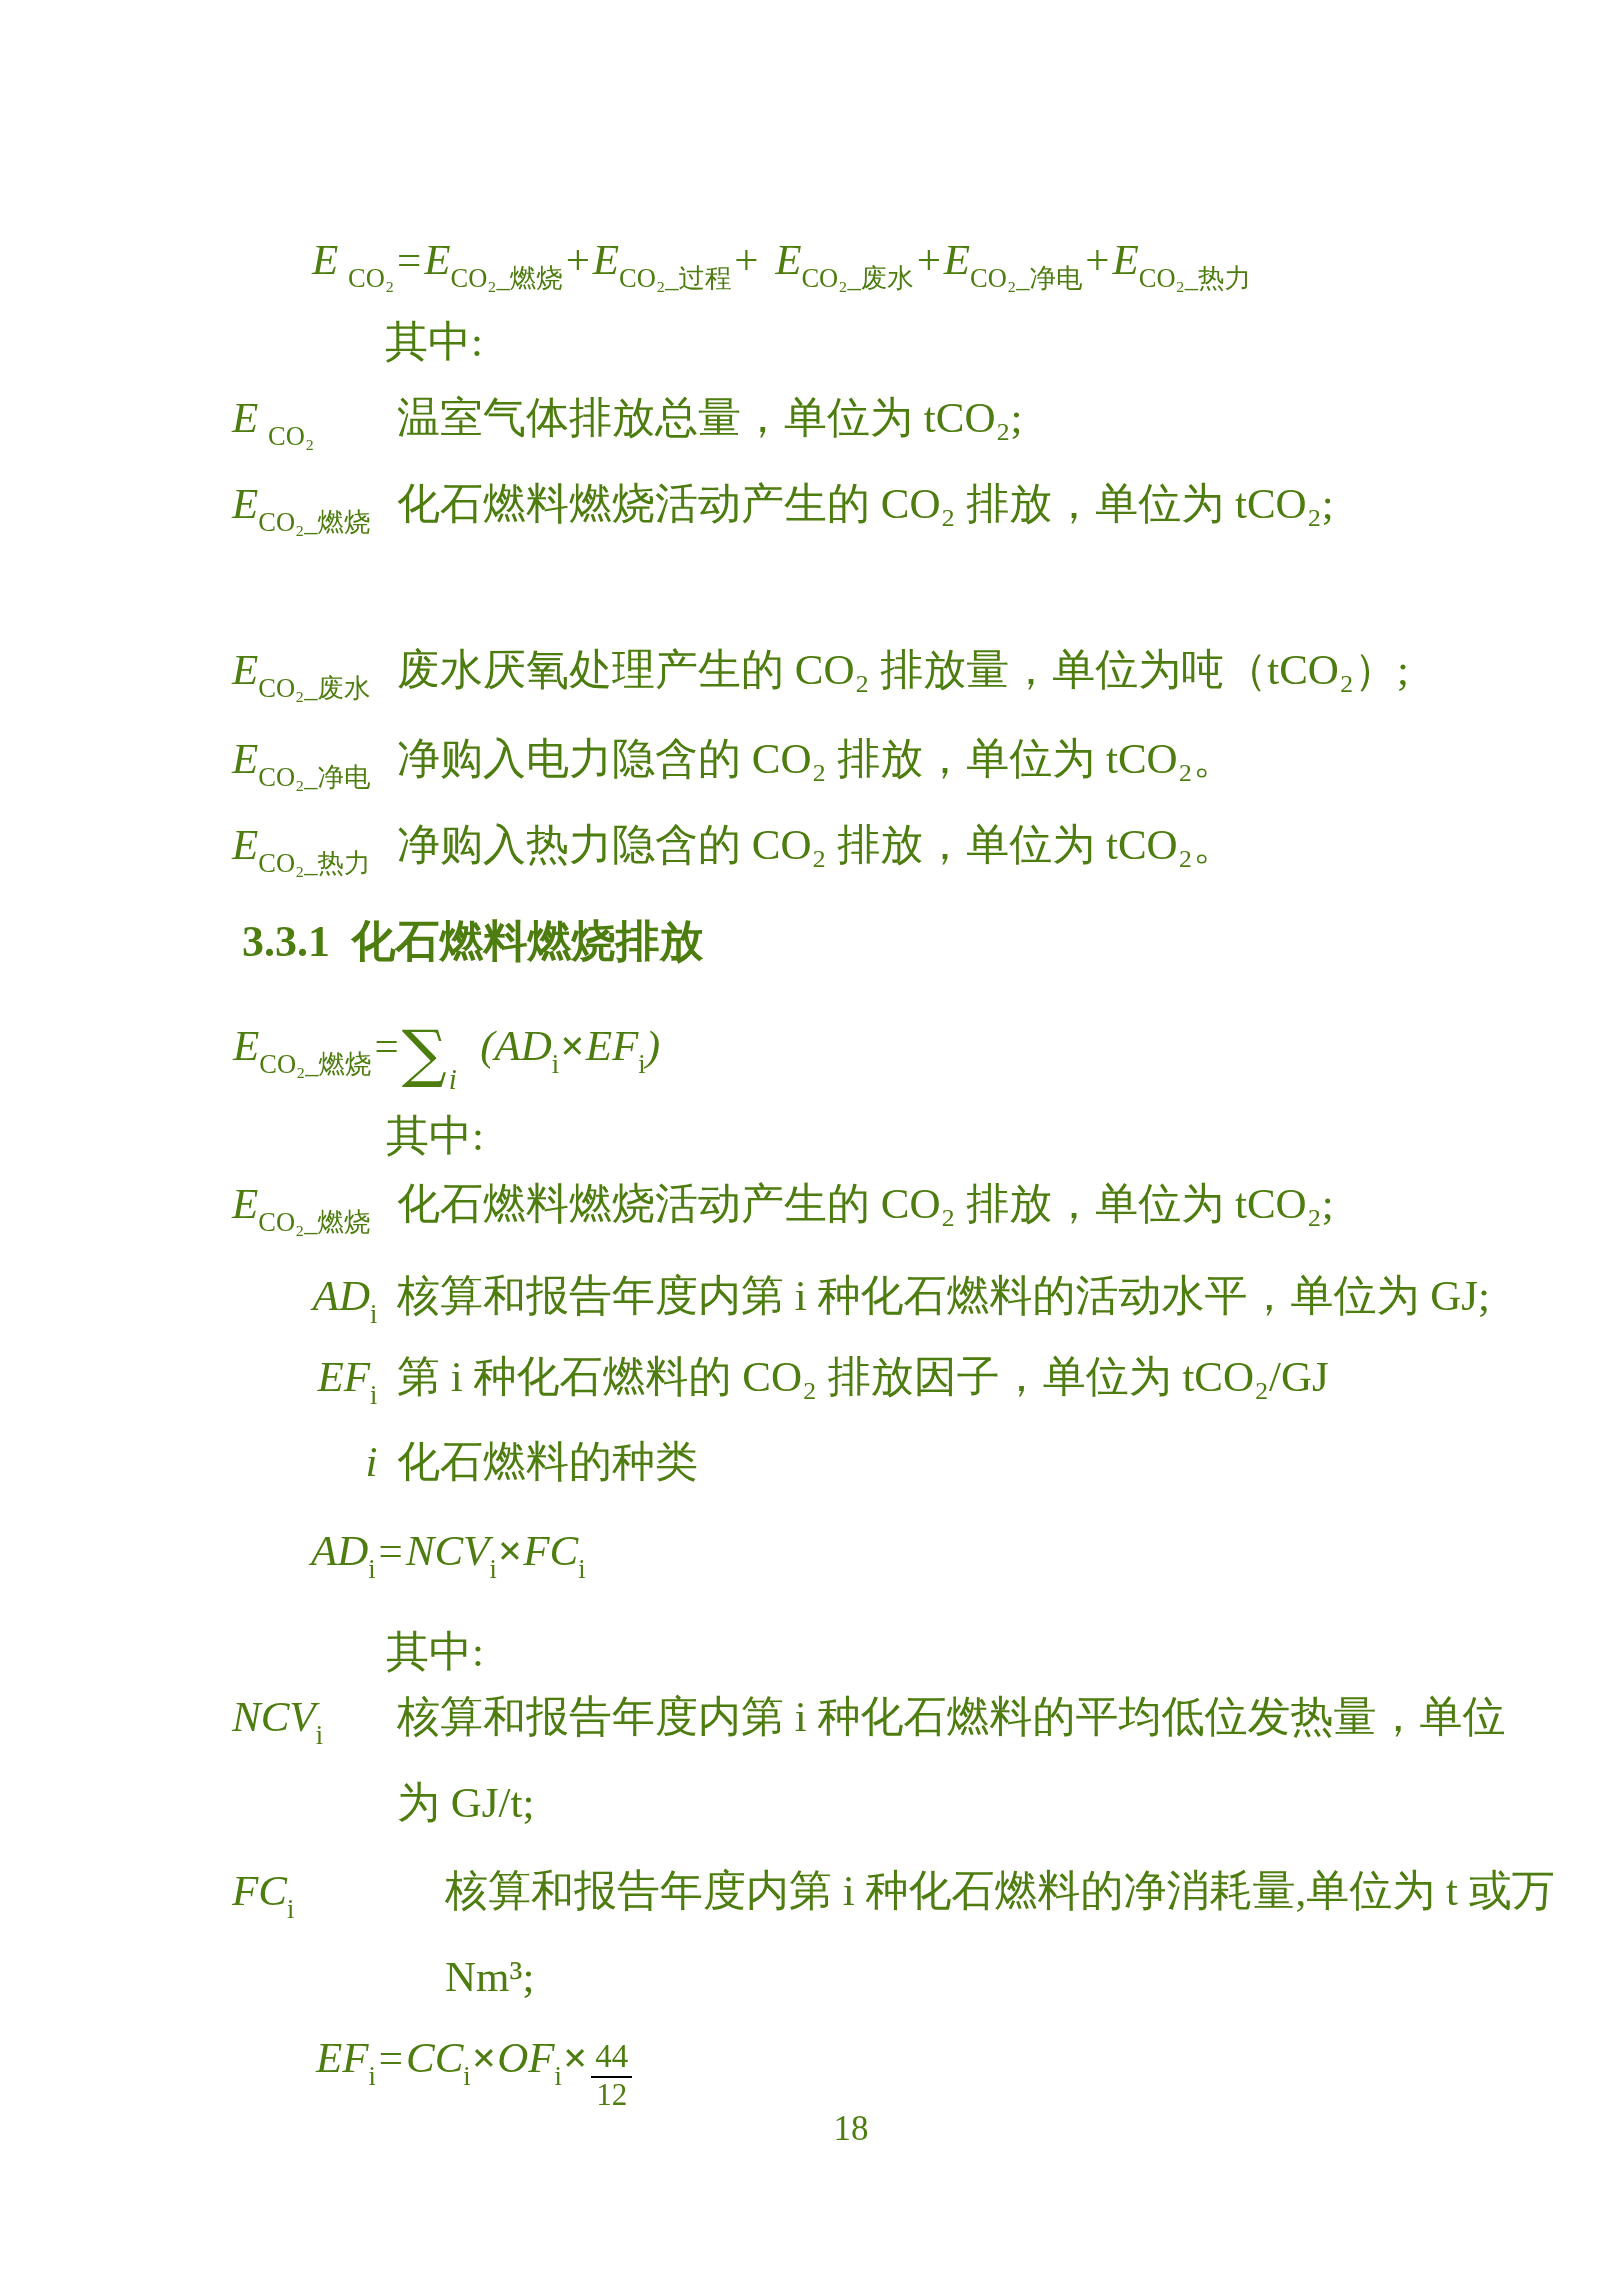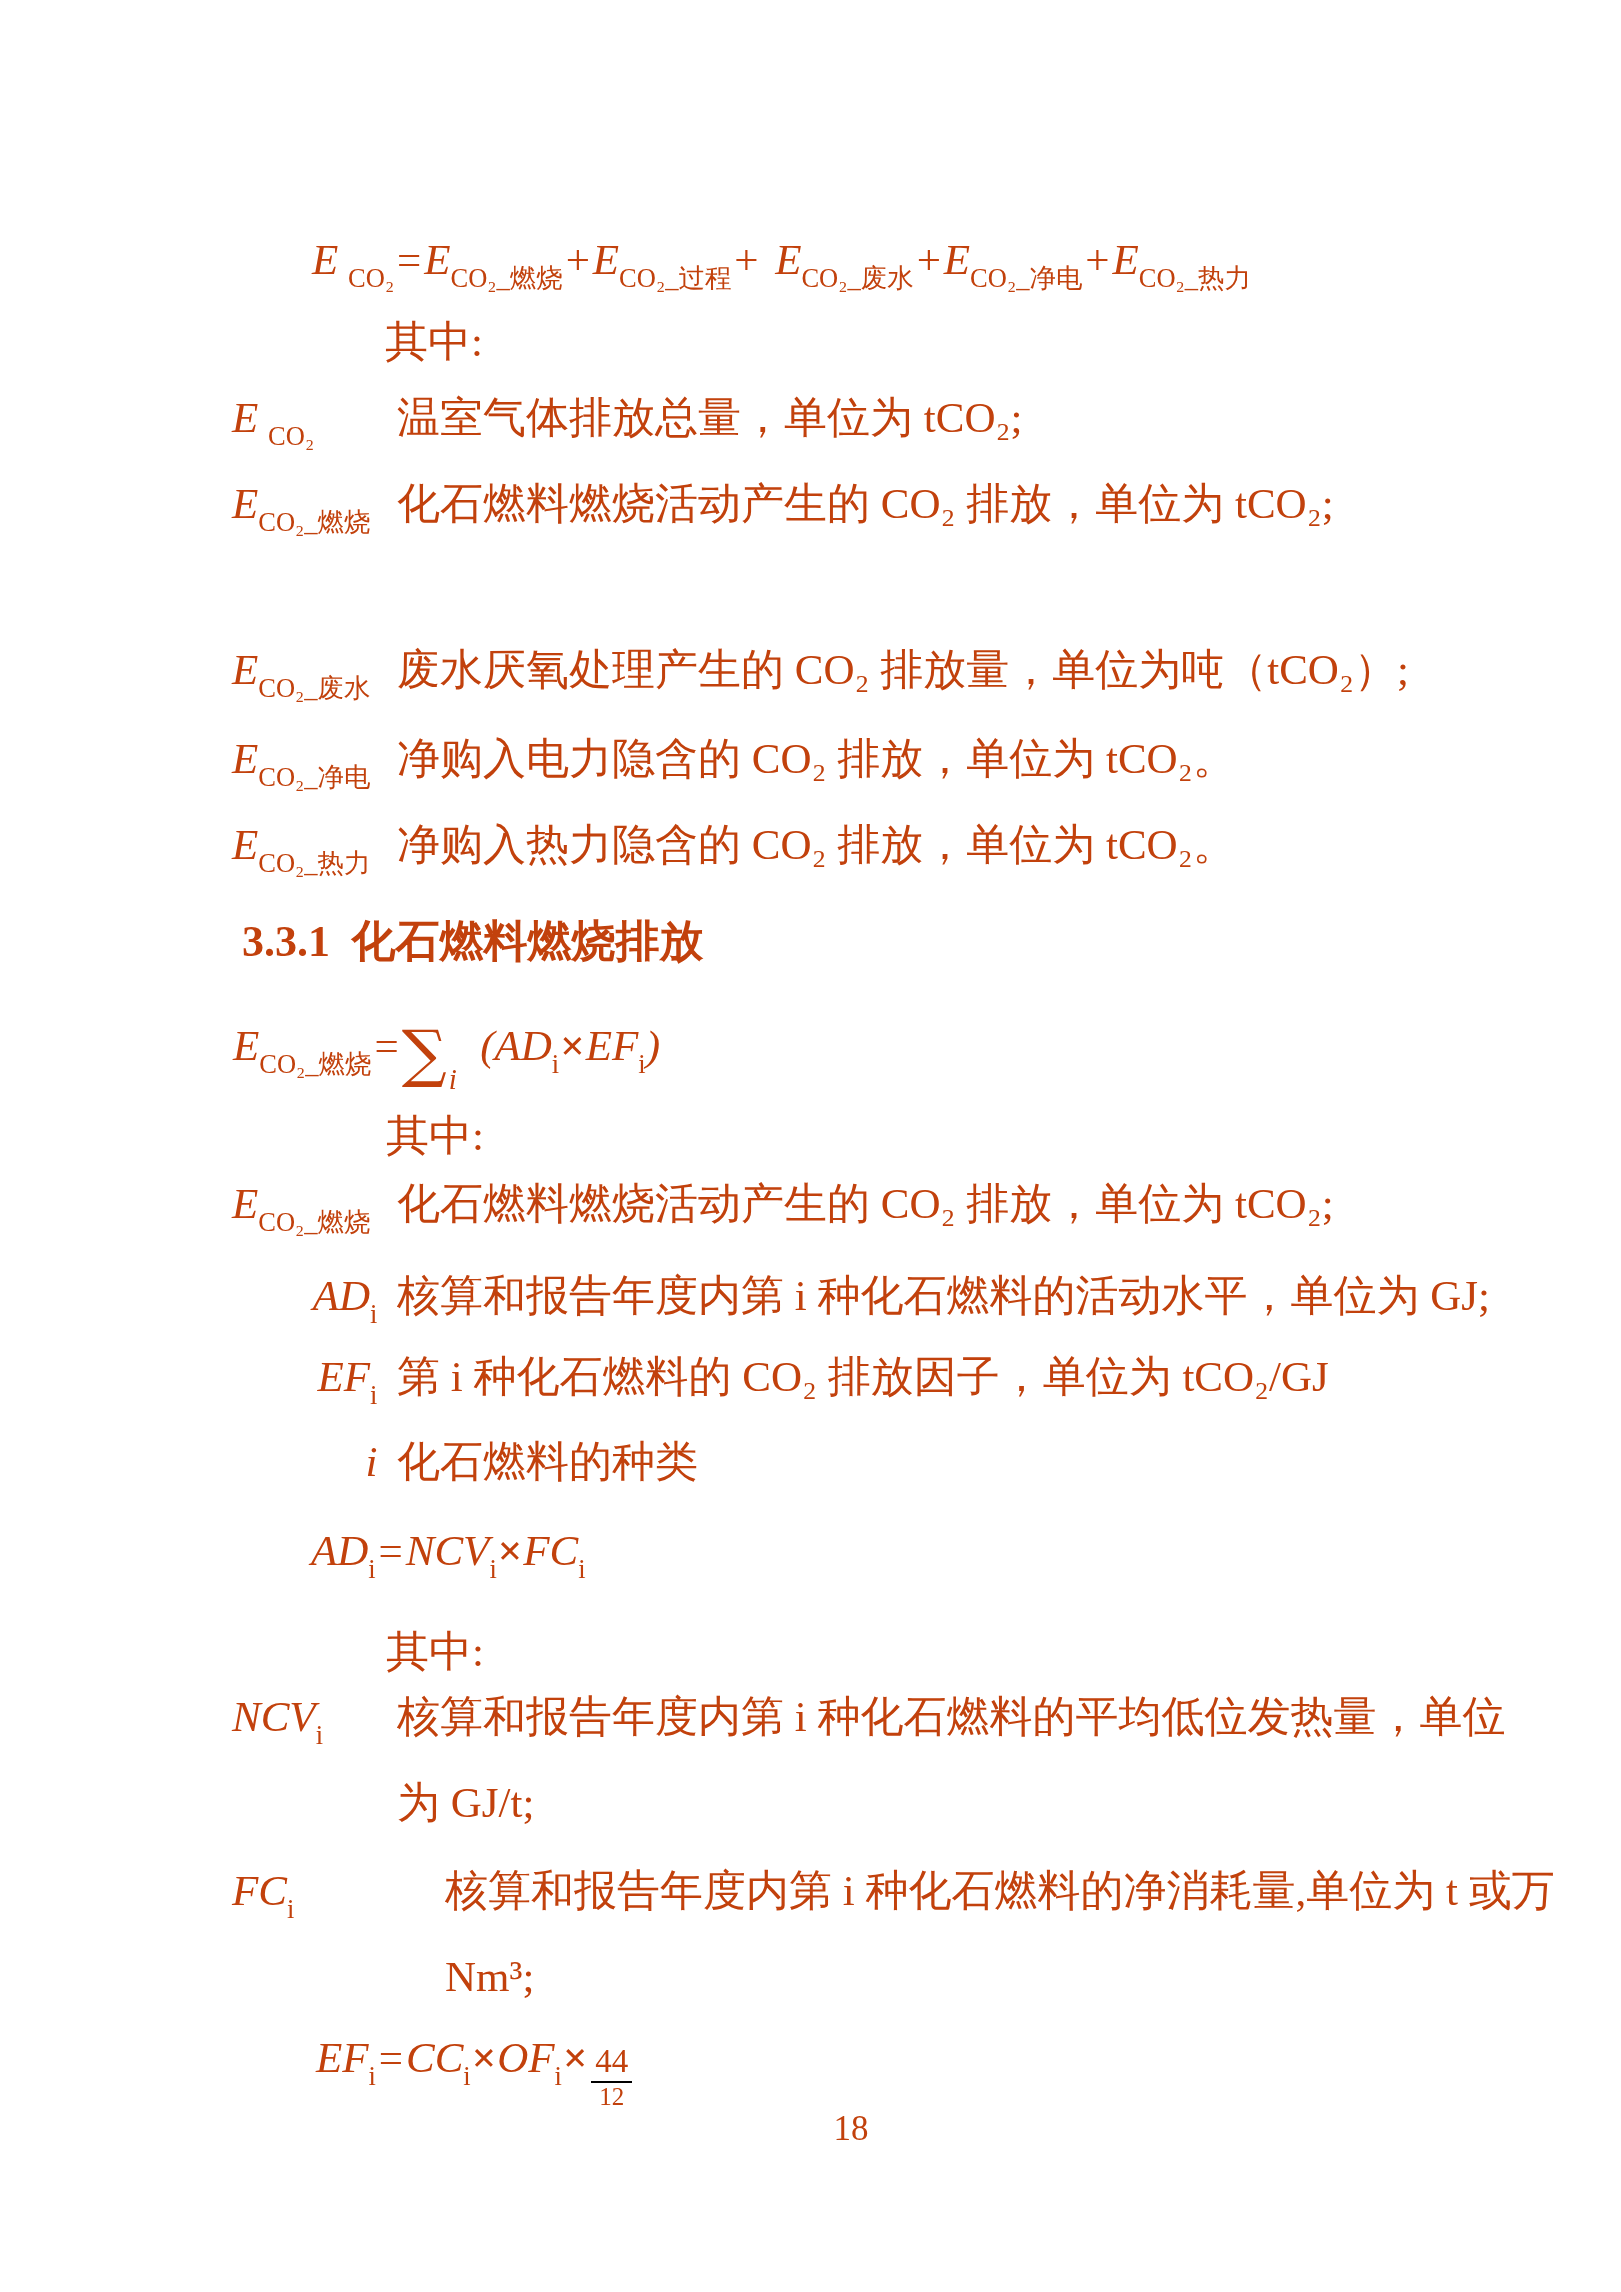--- a/index.html
+++ b/index.html
@@ -1,37 +1,37 @@
 <!DOCTYPE html>
 <html><head>
 <meta charset="utf-8">
 <style>
   html,body{margin:0;padding:0;background:#e8e8e8;}
   .page{
     position:relative;
     width:1621px;height:2293px;
-    background:#ffffff;color:#c2410c;
+    background:#ffffff;color:#4d7c0f;
     font-family:"Liberation Serif","DejaVu Serif",serif;
     font-size:43px;
     overflow:hidden;
   }
   
   .f{position:absolute;white-space:nowrap;line-height:1.25;}
   .var{font-style:italic;}
   .sub{font-size:26.5px;vertical-align:-12.7px;letter-spacing:0;}
   .gap{margin-left:9.8px;}
   .op{padding:0 2.9px;}
   .op-sp{margin-left:13.7px;}
   .times{font-weight:bold;padding:0 1px;}
   .sigma{font-family:"DejaVu Serif","DejaVu Sans",serif;font-size:63px;vertical-align:-14.7px;line-height:0;}
   .sigma-sub{font-size:29px;font-style:italic;vertical-align:-29px;margin-left:2px;}
   .paren-gap{margin-left:23.5px;}
   .frac{display:inline-block;vertical-align:-33px;text-align:center;line-height:1.12;margin-left:2.9px;}
   .frac .num{display:block;font-size:33px;border-bottom:2.9px solid #000;padding:0 3.9px 1px;}
-  .frac .den{display:block;font-size:25px;}
+  .frac .den{display:block;font-size:31px;}
   
   .where{position:absolute;left:385px;line-height:51px;}
   .heading{position:absolute;left:242px;font-weight:bold;font-size:44px;line-height:49px;white-space:nowrap;}
   .heading .sec-num{margin-right:21.6px;}
   
   .row{position:absolute;left:232px;display:flex;line-height:86px;white-space:nowrap;justify-content:space-between;}
   .lbl{flex:0 0 165px;width:165px;box-sizing:border-box;}
   .row-b .lbl{text-align:right;padding-right:19.6px;}
   .desc{flex:0 0 auto;}
   .dl{display:block;}

